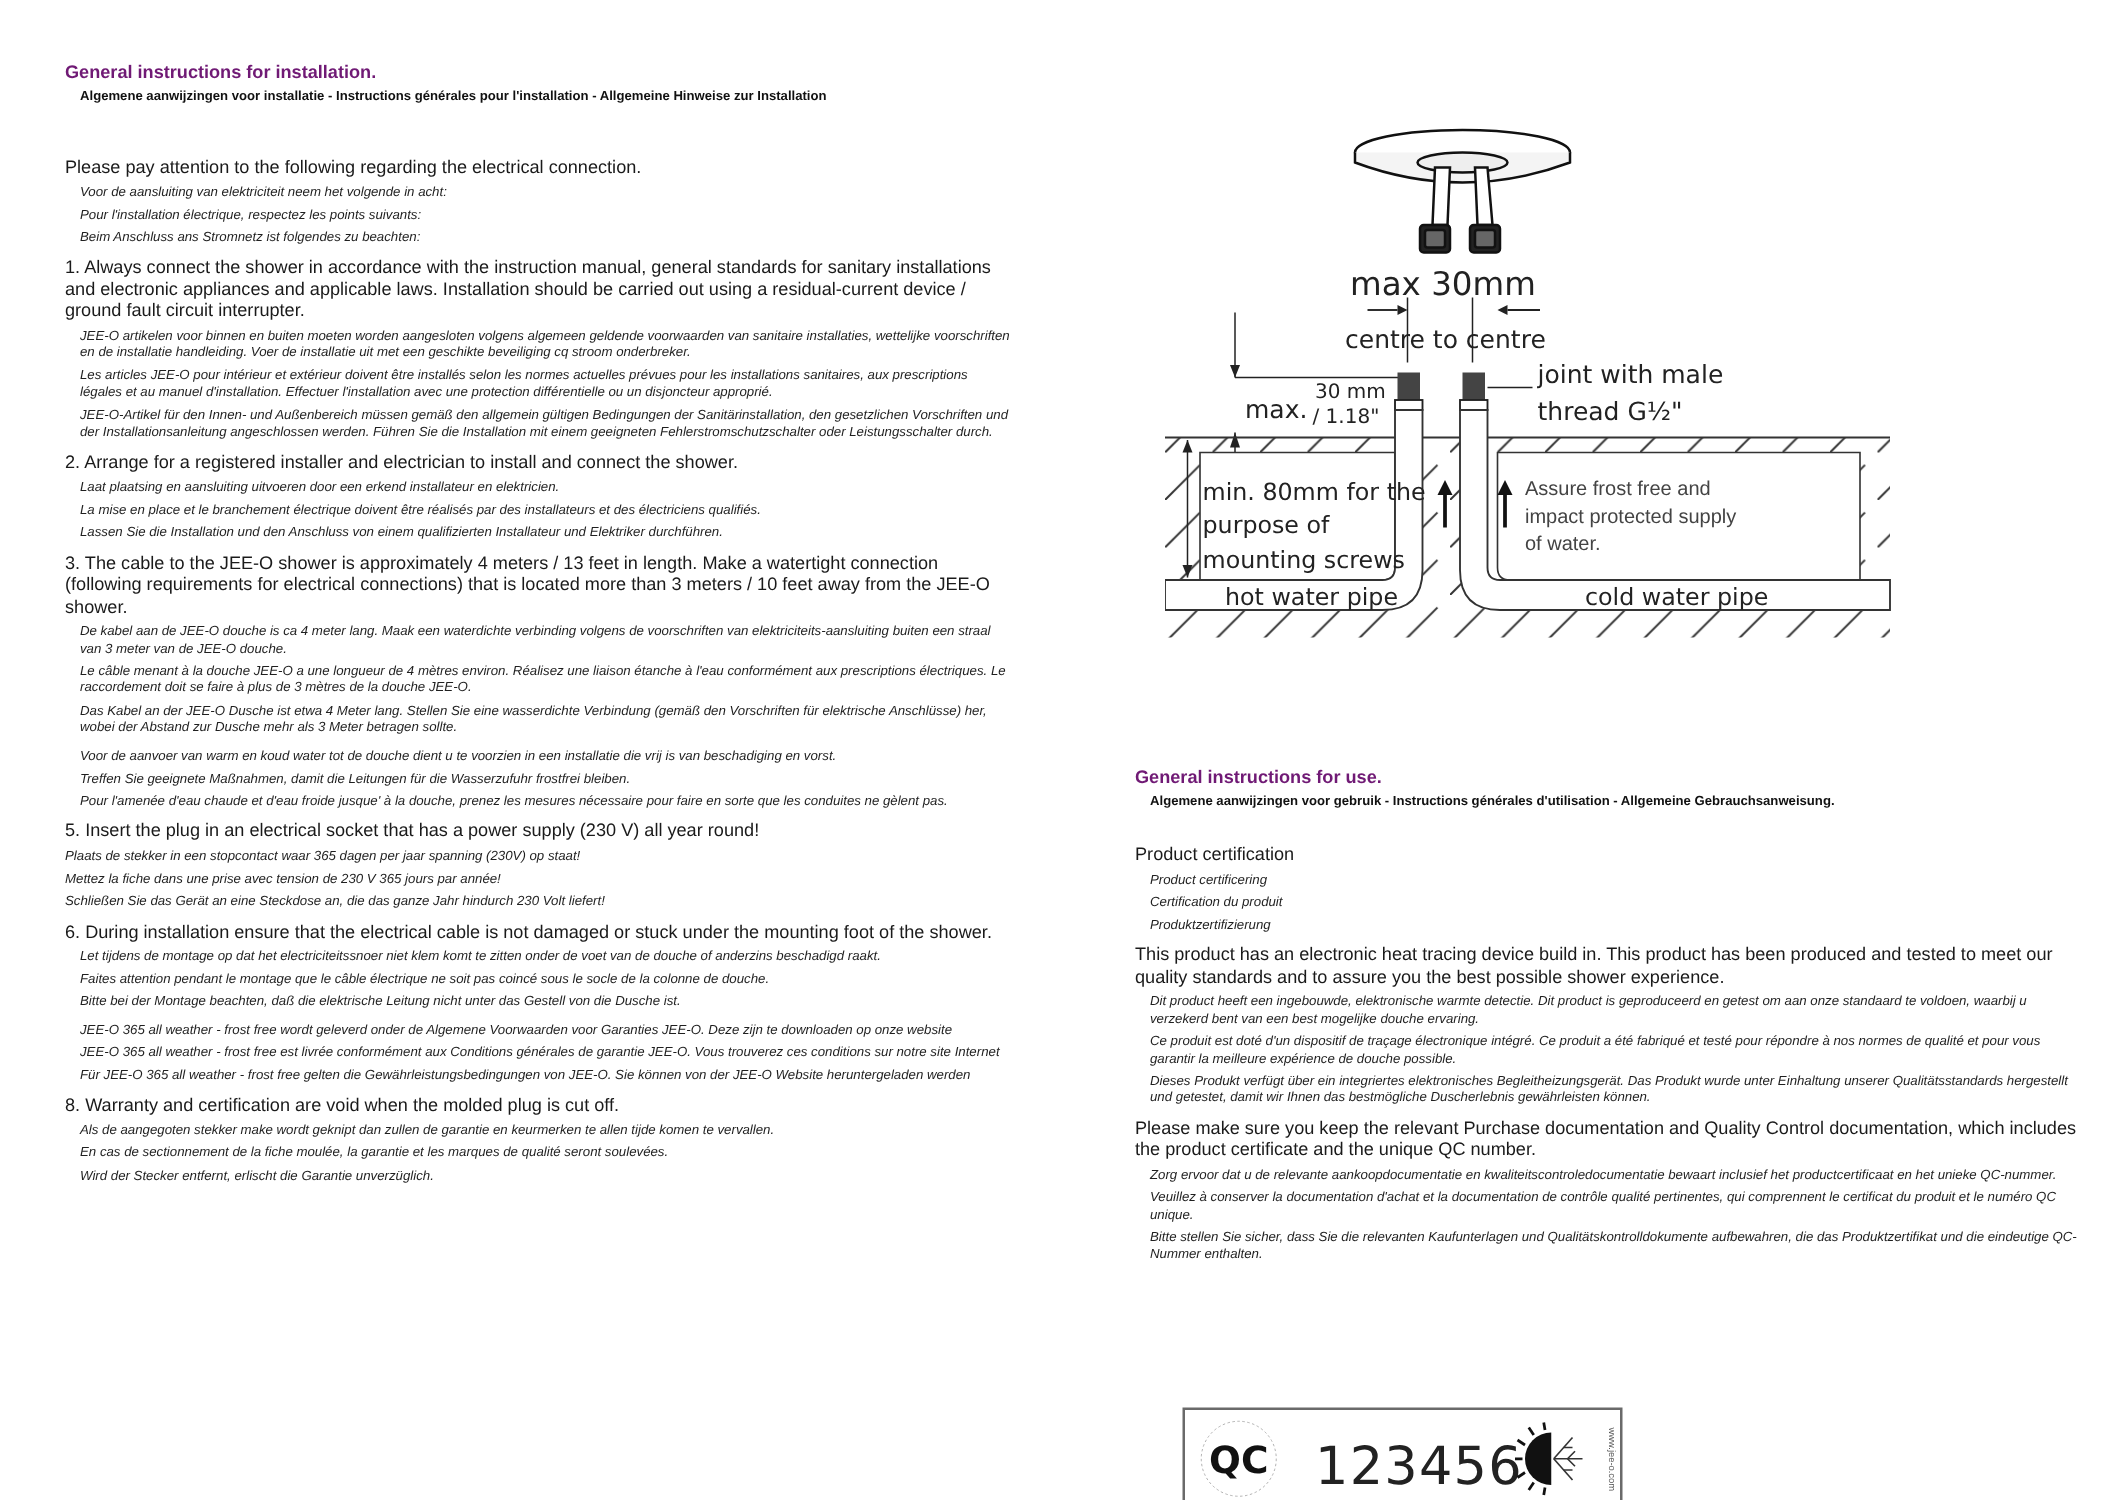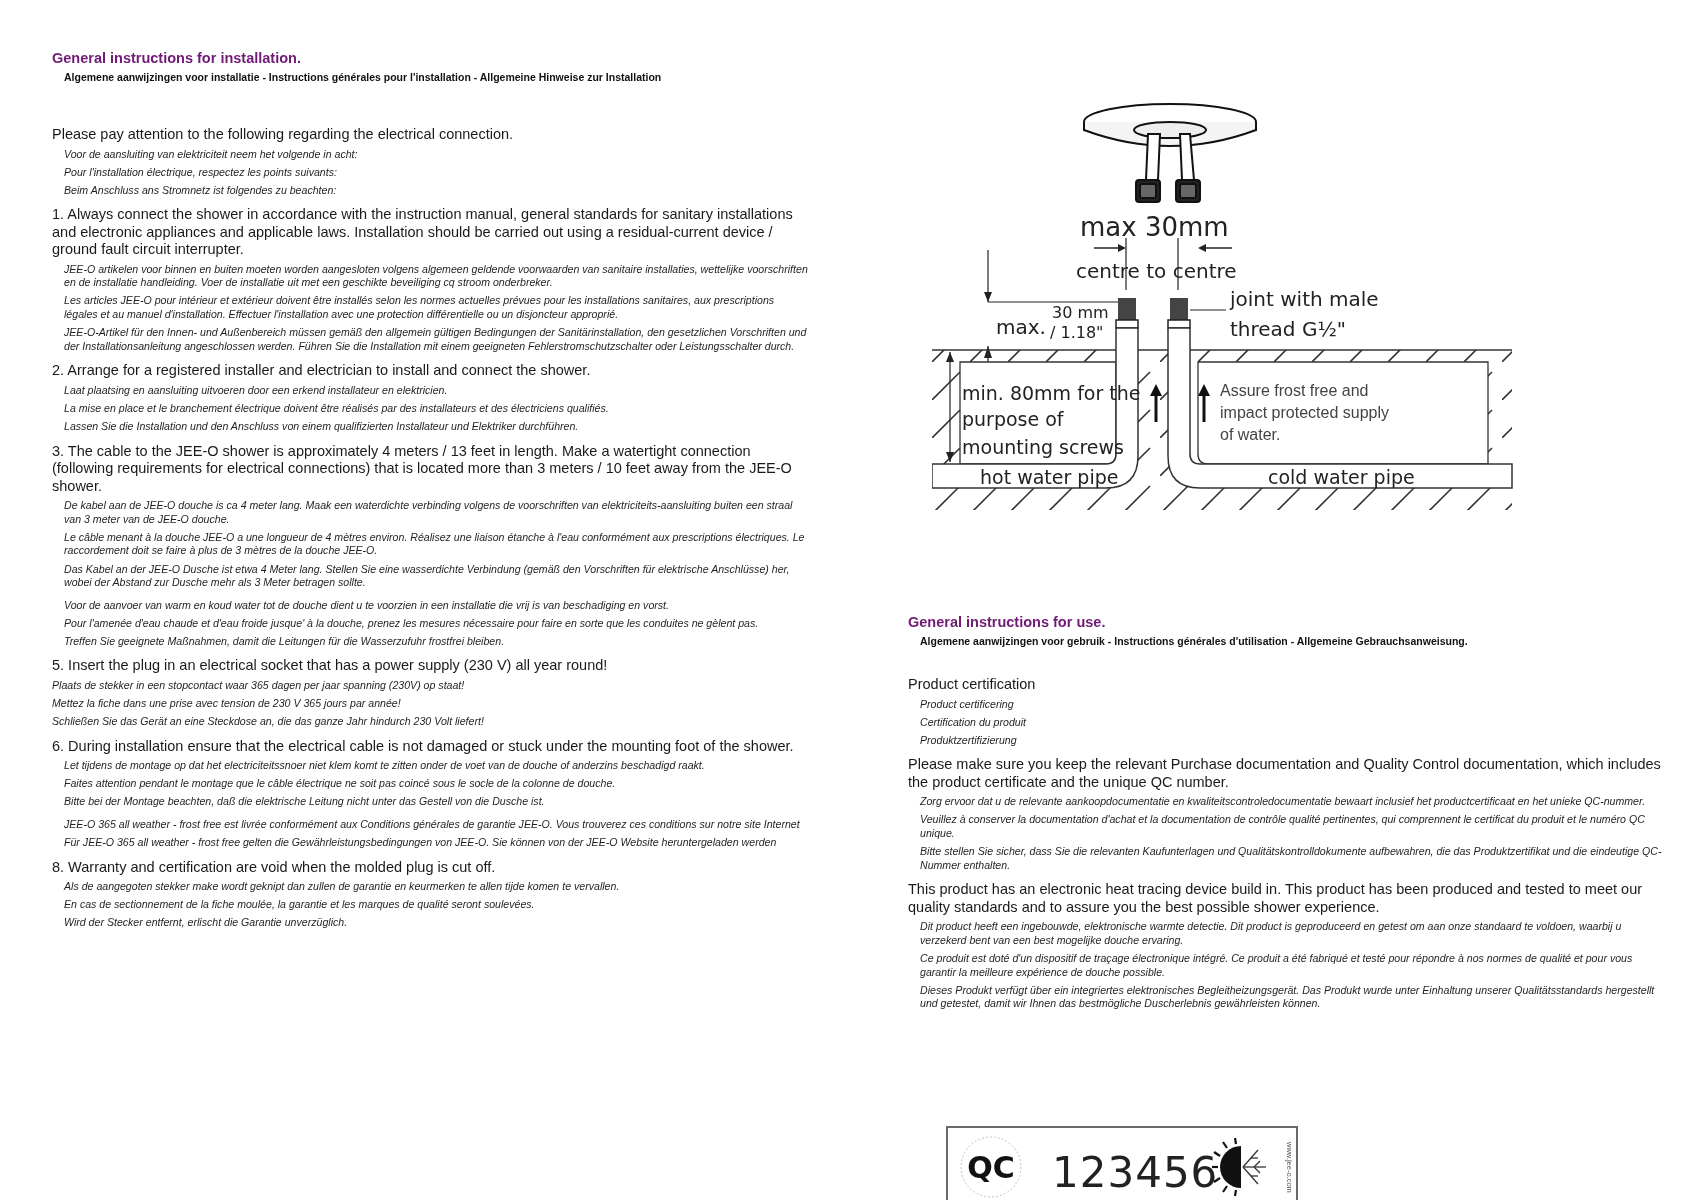--- a/index.html
+++ b/index.html
@@ -61,39 +61,40 @@
 
   <div class="block">
     <div class="lead">3. The cable to the JEE-O shower is approximately 4 meters / 13 feet in length. Make a watertight connection (following requirements for electrical connections) that is located more than 3 meters / 10 feet away from the JEE-O shower.</div>
     <div class="trans">De kabel aan de JEE-O douche is ca 4 meter lang. Maak een waterdichte verbinding volgens de voorschriften van elektriciteits-aansluiting buiten een straal van 3 meter van de JEE-O douche.</div>
     <div class="trans">Le câble menant à la douche JEE-O a une longueur de 4 mètres environ. Réalisez une liaison étanche à l'eau conformément aux prescriptions électriques. Le raccordement doit se faire à plus de 3 mètres de la douche JEE-O.</div>
     <div class="trans">Das Kabel an der JEE-O Dusche ist etwa 4 Meter lang. Stellen Sie eine wasserdichte Verbindung (gemäß den Vorschriften für elektrische Anschlüsse) her, wobei der Abstand zur Dusche mehr als 3 Meter betragen sollte.</div>
   </div>
 
   <div class="block">
     <div class="trans">Voor de aanvoer van warm en koud water tot de douche dient u te voorzien in een installatie die vrij is van beschadiging en vorst.</div>
+    <div class="trans">Treffen Sie geeignete Maßnahmen, damit die Leitungen für die Wasserzufuhr frostfrei bleiben.</div>
     <div class="trans">Pour l'amenée d'eau chaude et d'eau froide jusque' à la douche, prenez les mesures nécessaire pour faire en sorte que les conduites ne gèlent pas.</div>
-    <div class="trans">Treffen Sie geeignete Maßnahmen, damit die Leitungen für die Wasserzufuhr frostfrei bleiben.</div>
   </div>
 
   <div class="block">
     <div class="lead">5. Insert the plug in an electrical socket that has a power supply (230 V) all year round!</div>
     <div class="trans flush">Plaats de stekker in een stopcontact waar 365 dagen per jaar spanning (230V) op staat!</div>
     <div class="trans flush">Mettez la fiche dans une prise avec tension de 230 V 365 jours par année!</div>
     <div class="trans flush">Schließen Sie das Gerät an eine Steckdose an, die das ganze Jahr hindurch 230 Volt liefert!</div>
   </div>
 
   <div class="block">
     <div class="lead">6. During installation ensure that the electrical cable is not damaged or stuck under the mounting foot of the shower.</div>
     <div class="trans">Let tijdens de montage op dat het electriciteitssnoer niet klem komt te zitten onder de voet van de douche of anderzins beschadigd raakt.</div>
     <div class="trans">Faites attention pendant le montage que le câble électrique ne soit pas coincé sous le socle de la colonne de douche.</div>
     <div class="trans">Bitte bei der Montage beachten, daß die elektrische Leitung nicht unter das Gestell von die Dusche ist.</div>
   </div>
 
   <div class="block">
+    <div class="trans">JEE-O 365 all weather - frost free wordt geleverd onder de Algemene Voorwaarden voor Garanties JEE-O. Deze zijn te downloaden op onze website</div>
     <div class="trans">JEE-O 365 all weather - frost free est livrée conformément aux Conditions générales de garantie JEE-O. Vous trouverez ces conditions sur notre site Internet</div>
     <div class="trans">Für JEE-O 365 all weather - frost free gelten die Gewährleistungsbedingungen von JEE-O. Sie können von der JEE-O Website heruntergeladen werden</div>
   </div>
 
   <div class="block">
     <div class="lead">8. Warranty and certification are void when the molded plug is cut off.</div>
     <div class="trans">Als de aangegoten stekker make wordt geknipt dan zullen de garantie en keurmerken te allen tijde komen te vervallen.</div>
     <div class="trans">En cas de sectionnement de la fiche moulée, la garantie et les marques de qualité seront soulevées.</div>
     <div class="trans">Wird der Stecker entfernt, erlischt die Garantie unverzüglich.</div>
   </div>
@@ -183,31 +184,31 @@
     <div class="sec-sub">Algemene aanwijzingen voor gebruik - Instructions générales d'utilisation - Allgemeine Gebrauchsanweisung.</div>
   </div>
 
   <div class="cert-block">
     <div class="lead">Product certification</div>
     <div class="trans">Product certificering</div>
     <div class="trans">Certification du produit</div>
     <div class="trans">Produktzertifizierung</div>
 
     <div class="block">
+      <div class="lead">This product has an electronic heat tracing device build in. This product has been produced and tested to meet our quality standards and to assure you the best possible shower experience.</div>
+      <div class="trans">Dit product heeft een ingebouwde, elektronische warmte detectie. Dit product is geproduceerd en getest om aan onze standaard te voldoen, waarbij u verzekerd bent van een best mogelijke douche ervaring.</div>
+      <div class="trans">Ce produit est doté d'un dispositif de traçage électronique intégré. Ce produit a été fabriqué et testé pour répondre à nos normes de qualité et pour vous garantir la meilleure expérience de douche possible.</div>
+      <div class="trans">Dieses Produkt verfügt über ein integriertes elektronisches Begleitheizungsgerät. Das Produkt wurde unter Einhaltung unserer Qualitätsstandards hergestellt und getestet, damit wir Ihnen das bestmögliche Duscherlebnis gewährleisten können.</div>
+    </div>
+
+    <div class="block">
       <div class="lead">Please make sure you keep the relevant Purchase documentation and Quality Control documentation, which includes the product certificate and the unique QC number.</div>
       <div class="trans">Zorg ervoor dat u de relevante aankoopdocumentatie en kwaliteitscontroledocumentatie bewaart inclusief het productcertificaat en het unieke QC-nummer.</div>
       <div class="trans">Veuillez à conserver la documentation d'achat et la documentation de contrôle qualité pertinentes, qui comprennent le certificat du produit et le numéro QC unique.</div>
       <div class="trans">Bitte stellen Sie sicher, dass Sie die relevanten Kaufunterlagen und Qualitätskontrolldokumente aufbewahren, die das Produktzertifikat und die eindeutige QC-Nummer enthalten.</div>
-    </div>
-
-    <div class="block">
-      <div class="lead">This product has an electronic heat tracing device build in. This product has been produced and tested to meet our quality standards and to assure you the best possible shower experience.</div>
-      <div class="trans">Dit product heeft een ingebouwde, elektronische warmte detectie. Dit product is geproduceerd en getest om aan onze standaard te voldoen, waarbij u verzekerd bent van een best mogelijke douche ervaring.</div>
-      <div class="trans">Ce produit est doté d'un dispositif de traçage électronique intégré. Ce produit a été fabriqué et testé pour répondre à nos normes de qualité et pour vous garantir la meilleure expérience de douche possible.</div>
-      <div class="trans">Dieses Produkt verfügt über ein integriertes elektronisches Begleitheizungsgerät. Das Produkt wurde unter Einhaltung unserer Qualitätsstandards hergestellt und getestet, damit wir Ihnen das bestmögliche Duscherlebnis gewährleisten können.</div>
     </div>
   </div>
 
   <div class="qc-label">
     <svg class="qc-seal" viewBox="0 0 66 66">
       <circle cx="33" cy="33" r="30" fill="none" stroke="#999" stroke-width="0.6" stroke-dasharray="2 2"></circle>
       <text x="33" y="44" text-anchor="middle" font-size="30" font-weight="bold" fill="#111" font-family="DejaVu Sans, sans-serif">QC</text>
     </svg>
     <div class="qc-number">123456</div>
     <svg class="qc-weather" viewBox="0 0 62 66">

